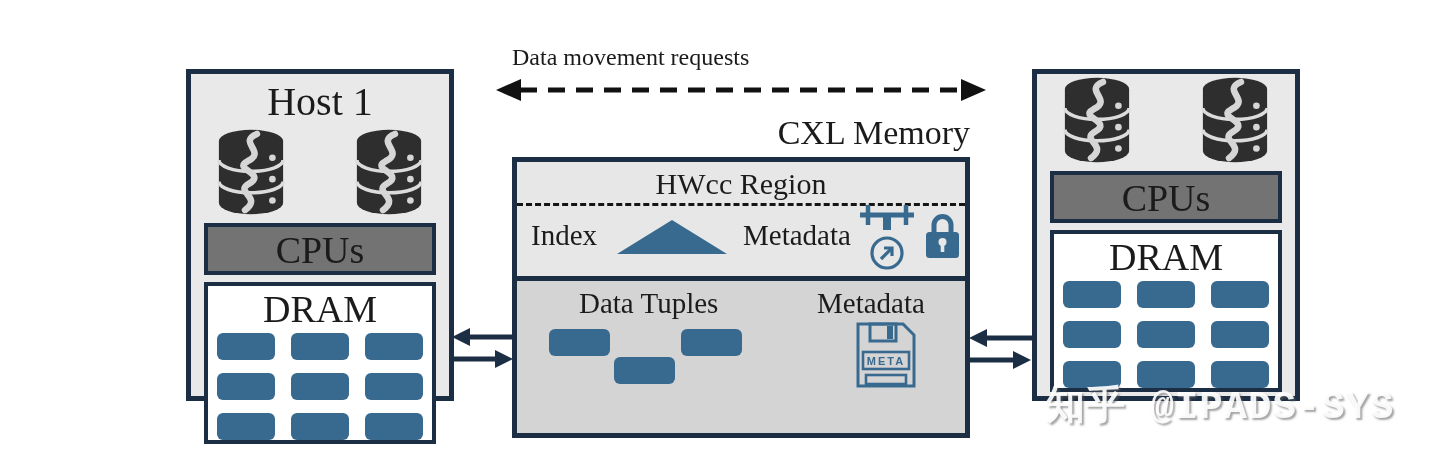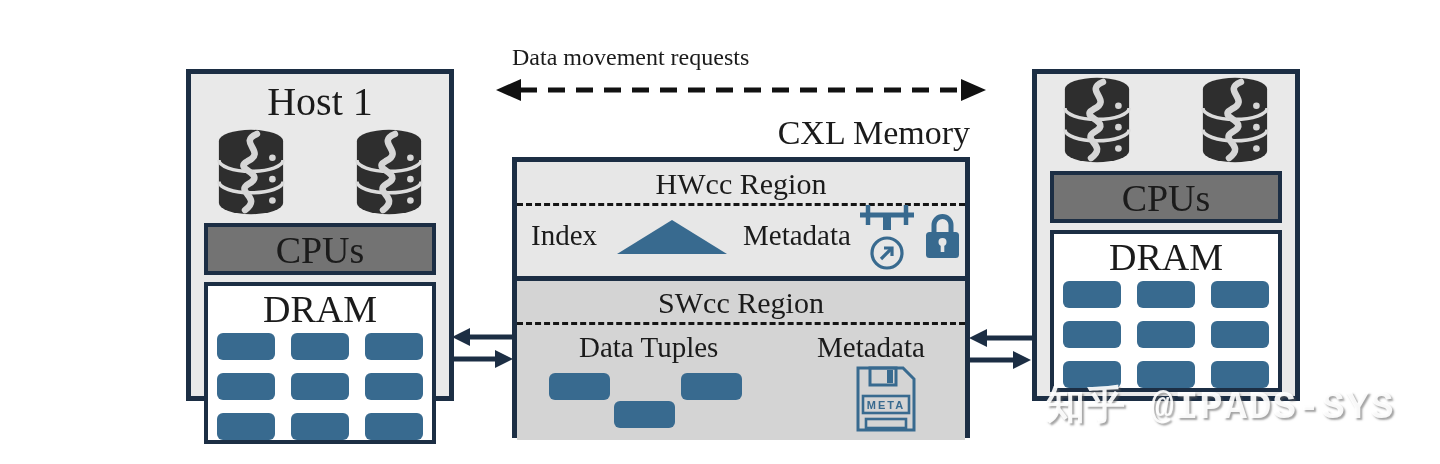--- a/index.html
+++ b/index.html
@@ -181,21 +181,20 @@
         <svg class="blue" style="position:absolute;left:406px;top:4px;" width="38" height="50" viewBox="0 0 38 50">
           <path d="M11 22 v-7 a8.5 8.5 0 0 1 17 0 v7" fill="none" stroke="currentColor" stroke-width="5"></path>
           <rect x="3" y="22" width="33" height="26" rx="3.5" fill="currentColor"></rect>
           <circle cx="19.5" cy="32" r="4" fill="#e7e7e7"></circle>
           <rect x="17.7" y="33" width="3.6" height="9" fill="#e7e7e7"></rect>
         </svg>
       </div>
     </div>
 
     <div class="swcc">
-      <div class="region-title">SWcc Region</div>
       <div class="swcc-content">
         <span class="diagram-label" style="left:62px;top:6px;">Data Tuples</span>
         <span class="diagram-label" style="left:300px;top:6px;">Metadata</span>
         <div class="tuple" style="left:32px;top:48px;"></div>
         <div class="tuple" style="left:164px;top:48px;"></div>
         <div class="tuple" style="left:97px;top:76px;"></div>
         <svg class="blue" style="position:absolute;left:338px;top:40px;" width="62" height="68" viewBox="0 0 62 68">
           <path d="M3 3 h45 l11 11 v51 h-56 z" fill="none" stroke="currentColor" stroke-width="3"></path>
           <rect x="15" y="3" width="26" height="17" fill="none" stroke="currentColor" stroke-width="3"></rect>
           <rect x="32" y="5" width="6" height="13" fill="currentColor"></rect>

